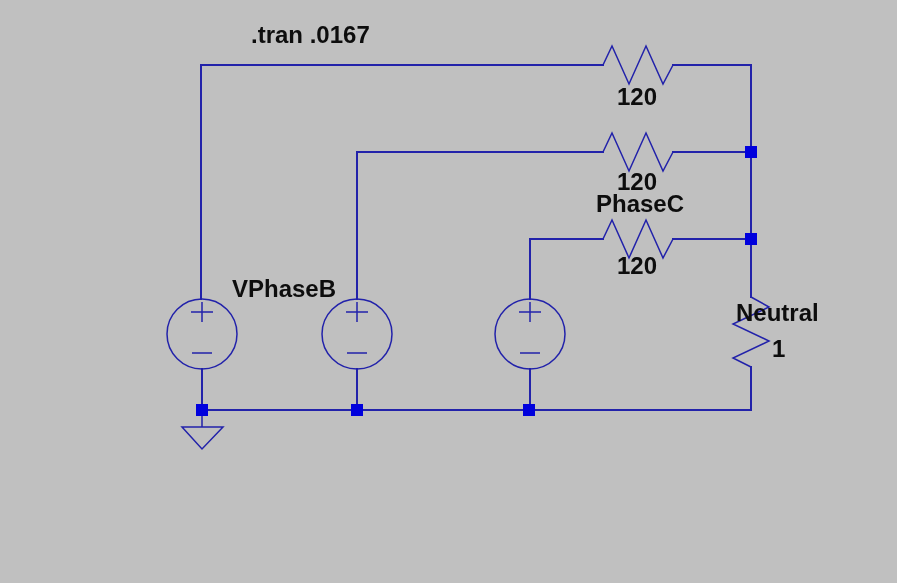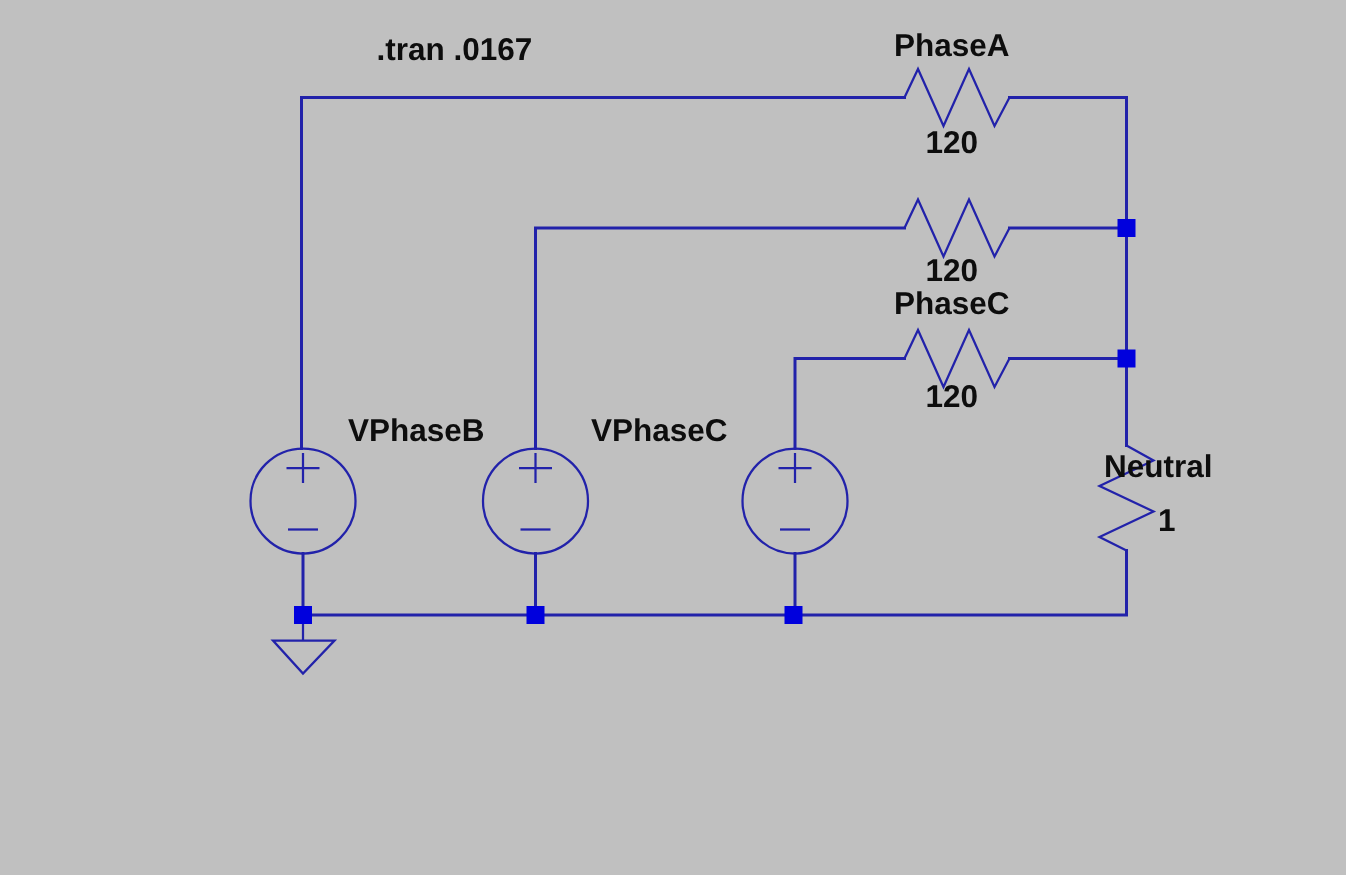--- a/index.html
+++ b/index.html
@@ -41,21 +41,21 @@
     fill: none;
     stroke-linejoin: miter;
   }
   .junction {
     fill: var(--junction);
     stroke: none;
   }
   .label {
     position: absolute;
     color: var(--text);
-    font-size: 21px;
+    font-size: 24px;
     font-weight: bold;
     line-height: 1;
     white-space: nowrap;
   }
 </style>
 </head>
 <body>
 
 <div class="canvas">
 
@@ -122,28 +122,26 @@
 
     <rect class="junction" x="745" y="146" width="12" height="12"></rect>
     <rect class="junction" x="745" y="233" width="12" height="12"></rect>
     <rect class="junction" x="196" y="404" width="12" height="12"></rect>
     <rect class="junction" x="351" y="404" width="12" height="12"></rect>
     <rect class="junction" x="523" y="404" width="12" height="12"></rect>
   </svg>
 
   <div class="label" style="left:251px; top:23px">.tran .0167</div>
 
-  <div class="label" style="left:596px; top:20px">PhaseA</div>
   <div class="label" style="left:617px; top:85px">120</div>
 
   <div class="label" style="left:617px; top:170px">120</div>
 
   <div class="label" style="left:596px; top:192px">PhaseC</div>
   <div class="label" style="left:617px; top:254px">120</div>
 
   <div class="label" style="left:736px; top:301px">Neutral</div>
   <div class="label" style="left:772px; top:337px">1</div>
 
   <div class="label" style="left:232px; top:277px">VPhaseB</div>
-  <div class="label" style="left:394px; top:277px">VPhaseC</div>
 
 
 </div>
 
 </body></html>

